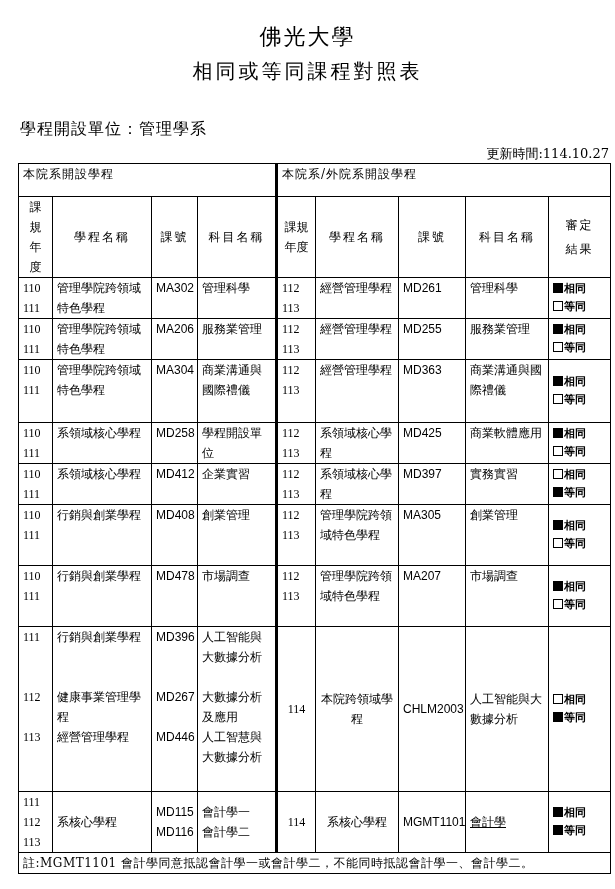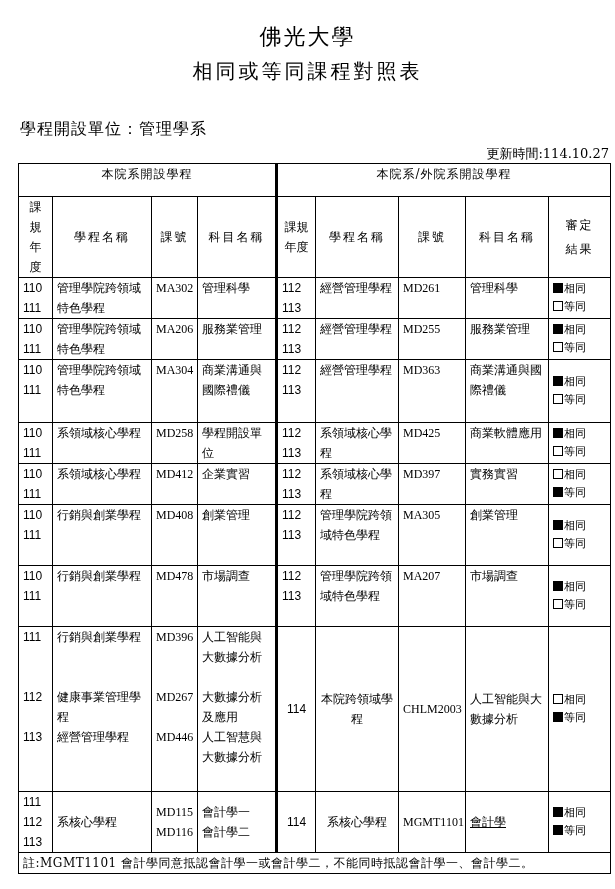--- a/index.html
+++ b/index.html
@@ -5,26 +5,26 @@
   html, body { margin:0; padding:0; background:#fff; }
   body { width:615px; height:889px; position:relative; overflow:hidden;
          font-family:"DejaVu Serif","Liberation Serif",serif; color:#000; }
   .title1 { position:absolute; top:22px; left:0; width:615px; text-align:center; font-size:22px; letter-spacing:2px; }
   .title2 { position:absolute; top:58px; left:0; width:615px; text-align:center; font-size:20px; letter-spacing:3px; }
   .unit { position:absolute; top:103px; left:20px; font-size:16px; letter-spacing:1px;margin-top:16px; }
   .updated { position:absolute; top:145px; right:6px; font-size:13px;margin-left:20px; }
   table.grid { position:absolute; left:18px; top:163px; width:592px; border-collapse:collapse; table-layout:fixed; }
   table.grid td { border:1.5px solid #000; padding:0 4px; font-size:12px; vertical-align:top; line-height:20px; }
   td.thick-r { border-right:3px solid #000 !important; }
-  td.sec-head { text-align:center; height:32px; padding-top:4px; font-size:12px; letter-spacing:1px; }
+  td.sec-head { height:32px; padding-top:4px; font-size:12px; letter-spacing:1px; }
   td.col-head { text-align:center; vertical-align:middle !important; height:80px; letter-spacing:2px; }
   td.yr-head { line-height:24px; }
-  td.num { font-family:Liberation Sans, sans-serif; font-size:14px; }
-  td.code { font-family:Liberation Serif, serif; font-size:13px; }
-  td.res { vertical-align:middle !important; padding-left:10px; }
+  td.num { font-family:Liberation Serif, serif; font-size:14px; }
+  td.code { font-family:Liberation Sans, sans-serif; font-size:13px; }
+  td.res { vertical-align:middle !important; padding-left:10px;font-weight:bold; }
   td.center-mid { text-align:center; vertical-align:middle !important; }
   .chk { display:inline-block; width:10px; height:10px; border:1px solid #000; vertical-align:-1px; margin-right:1px; box-sizing:border-box; }
   .chk.on { background:#000; }
   .chk-line { line-height:18px; font-size:11px; white-space:nowrap; }
   td.note { color:#000000; font-size:12px; line-height:20px; padding:1px 4px; letter-spacing:0.5px; }
 </style>
 </head>
 <body>
 
 <div class="title1">佛光大學</div>

